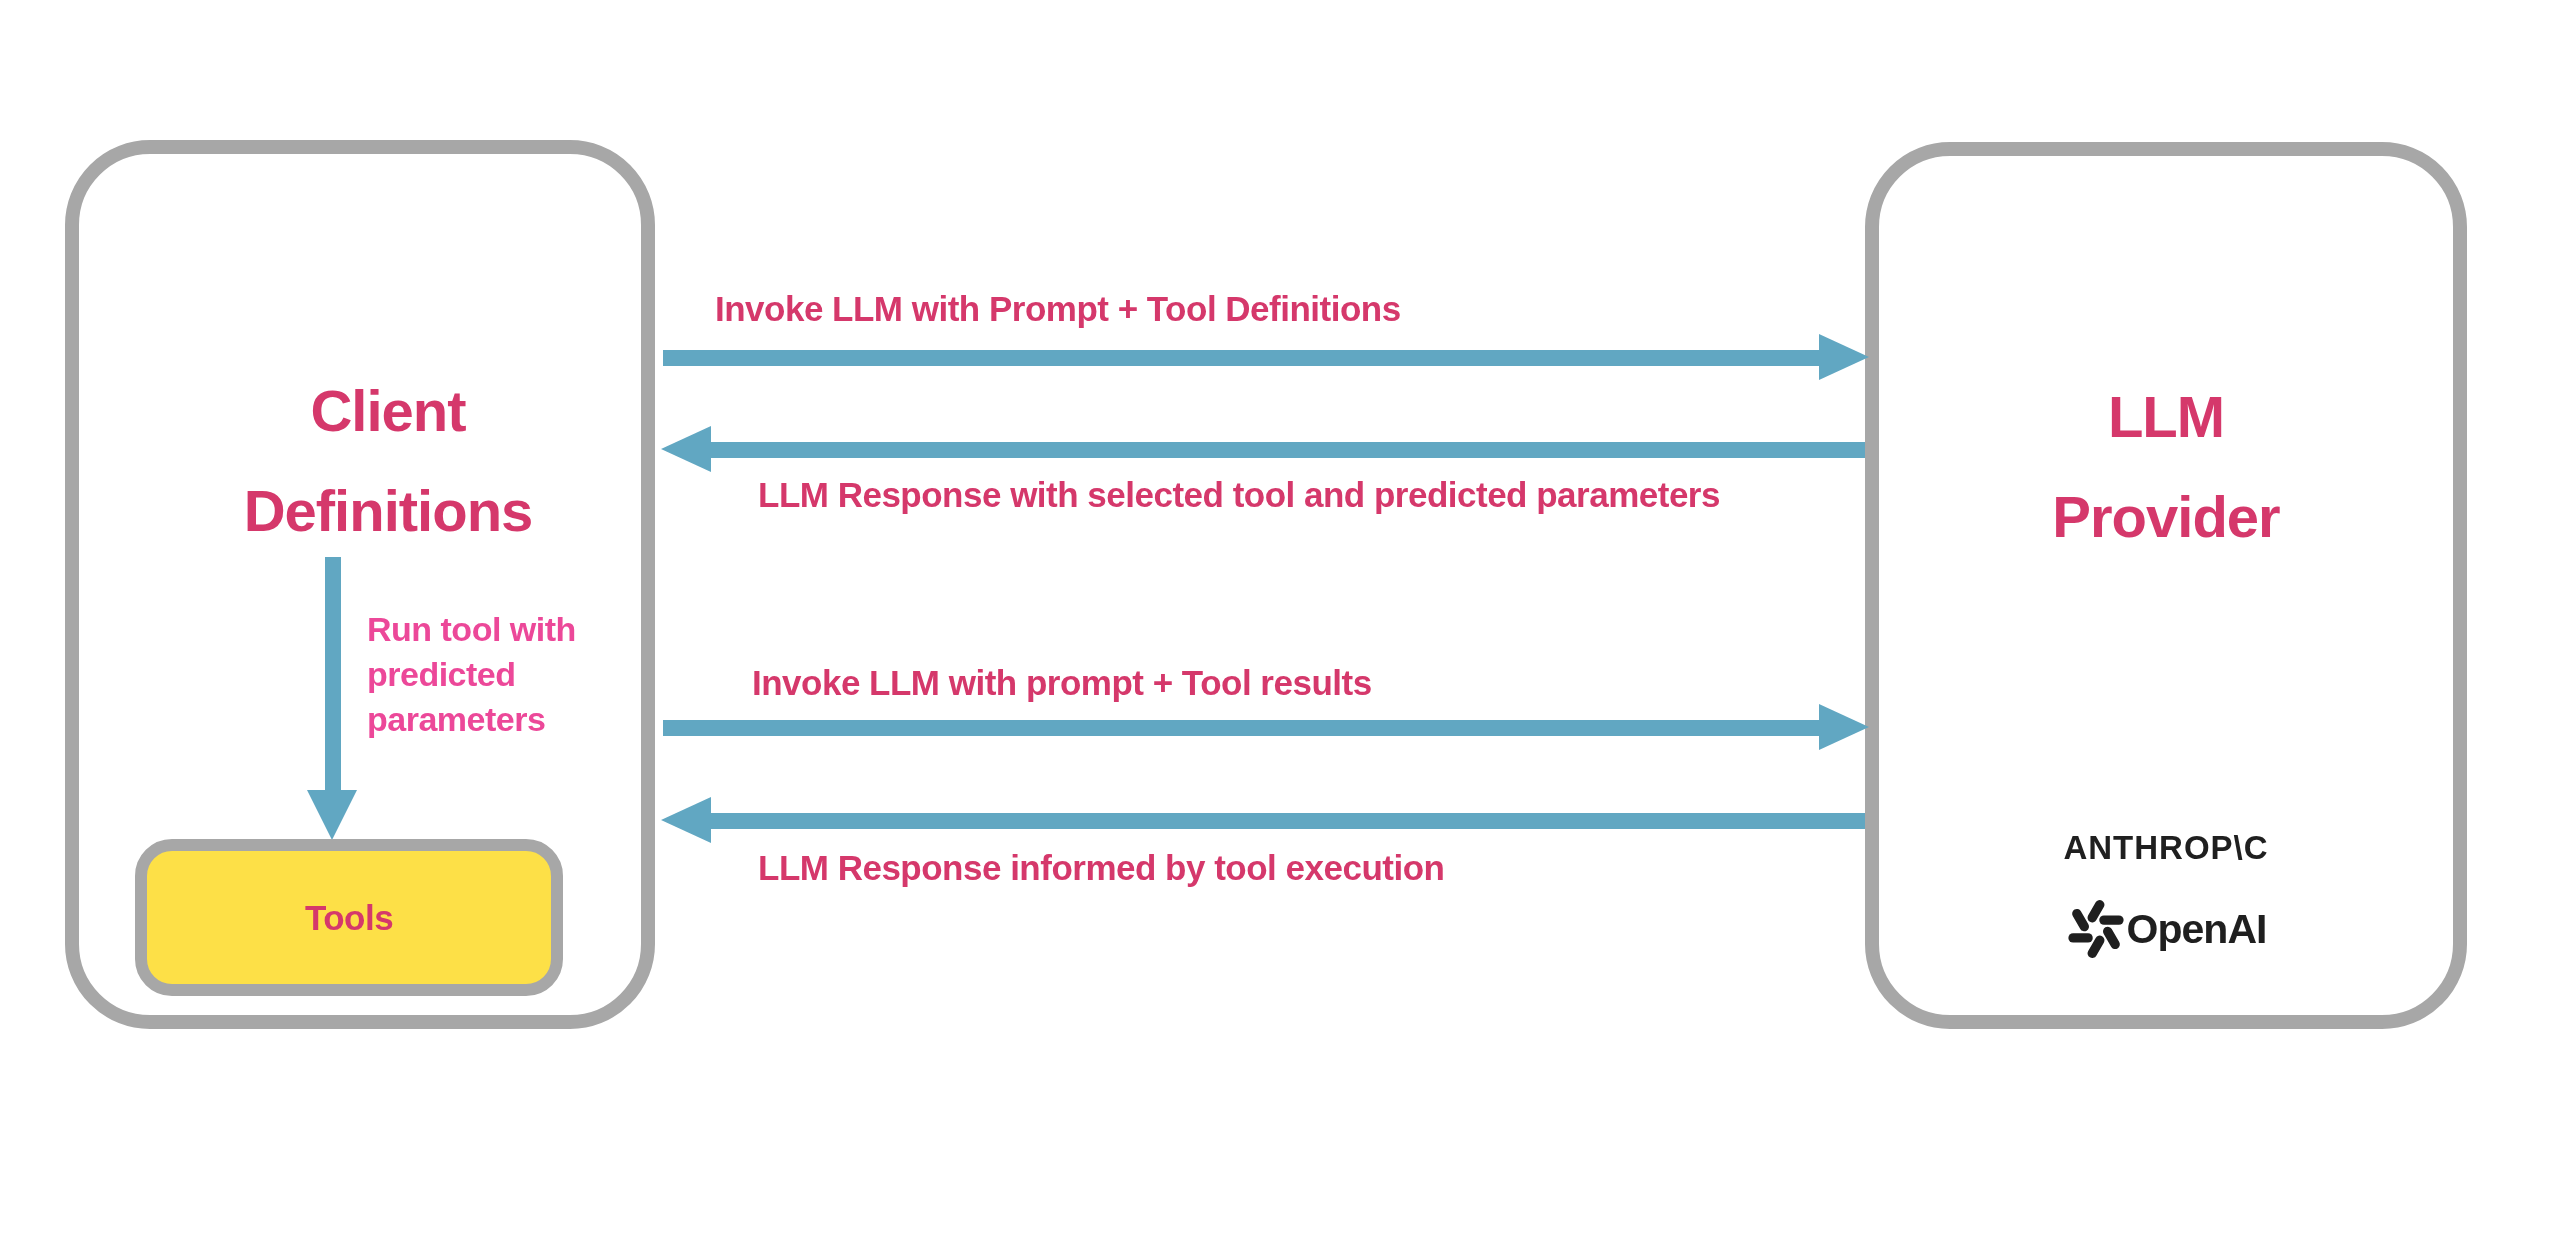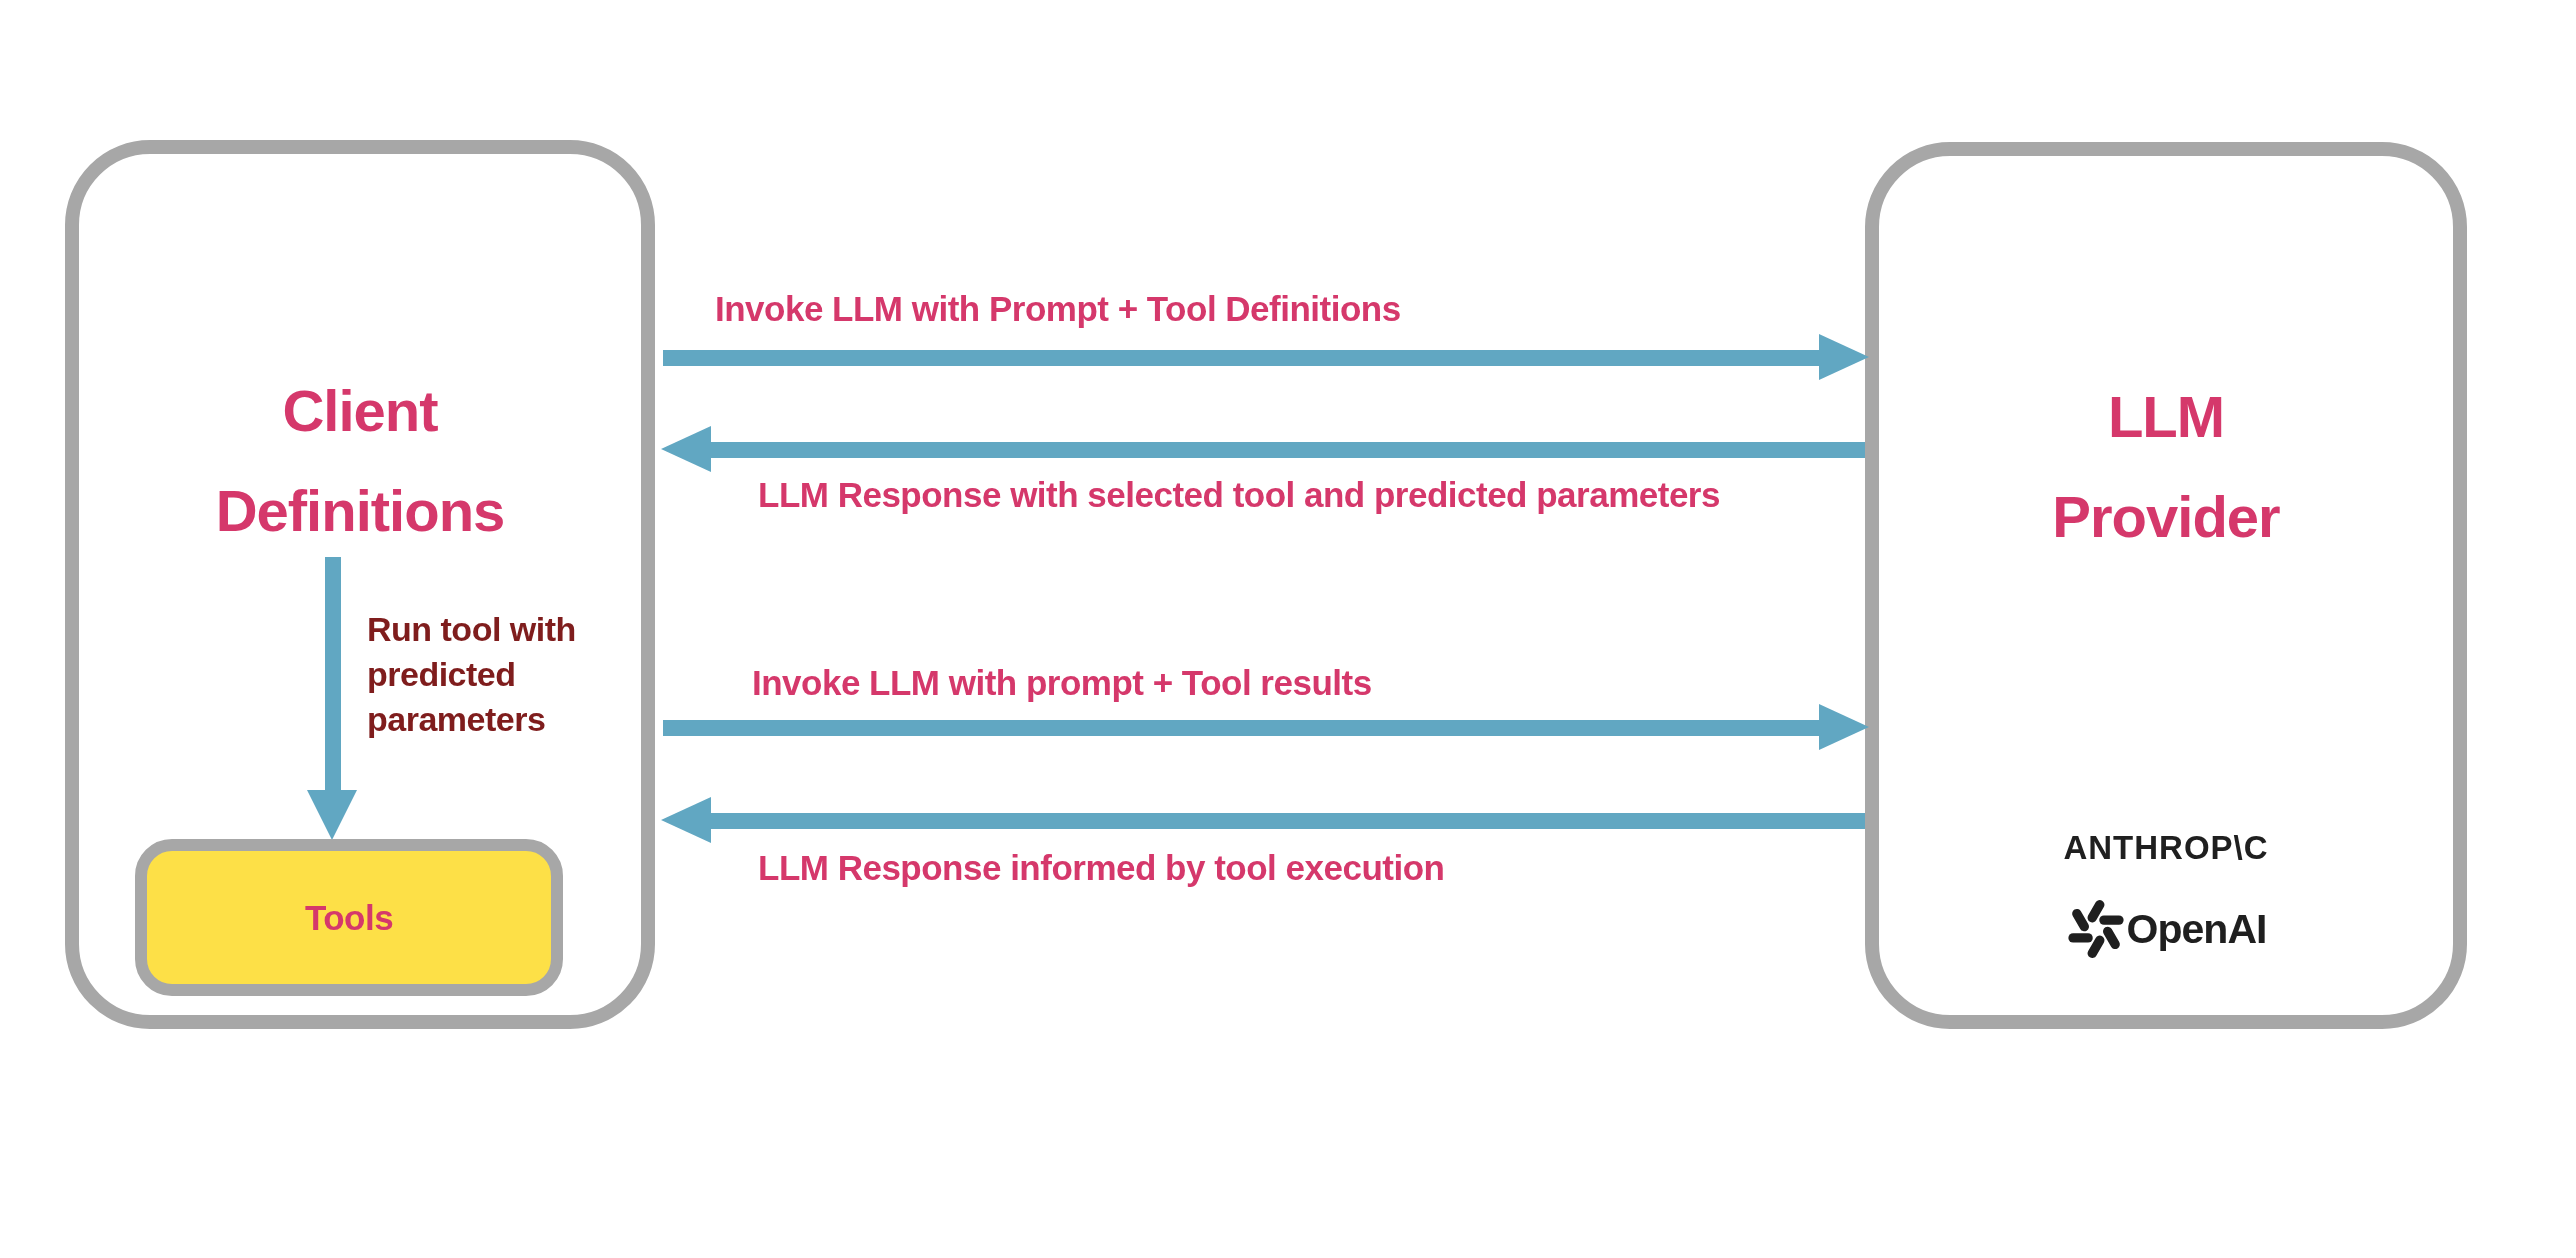--- a/index.html
+++ b/index.html
@@ -41,21 +41,21 @@
   .box-title {
     position: absolute;
     text-align: center;
     color: #d5386b;
     font-weight: bold;
     font-size: 58px;
     line-height: 100px;
     letter-spacing: -1px;
     white-space: nowrap;
   }
-  #client-title { left: 65px; top: 361px; width: 590px; }
+  #client-title { left: 65px; top: 361px; width: 590px; padding-left: 28px; }
   #provider-title { left: 1865px; top: 367px; width: 602px; }
 
   #tools-label {
     color: #d5386b;
     font-weight: bold;
     font-size: 35px;
     letter-spacing: -0.5px;
   }
 
   
@@ -68,21 +68,21 @@
     white-space: nowrap;
   }
   #flow-label-0 { left: 715px; top: 289px; }
   #flow-label-1 { left: 758px; top: 475px; }
   #flow-label-2 { left: 752px; top: 663px; }
   #flow-label-3 { left: 758px; top: 848px; }
 
   #run-tool-label {
     position: absolute;
     left: 367px; top: 607px; width: 290px;
-    color: #7f1d1d;
+    color: #ec4899;
     font-weight: bold;
     font-size: 34px;
     line-height: 45px;
     letter-spacing: -0.5px;
   }
 
   
   .arrow-body {
     position: absolute;
     background: #61a7c2;

